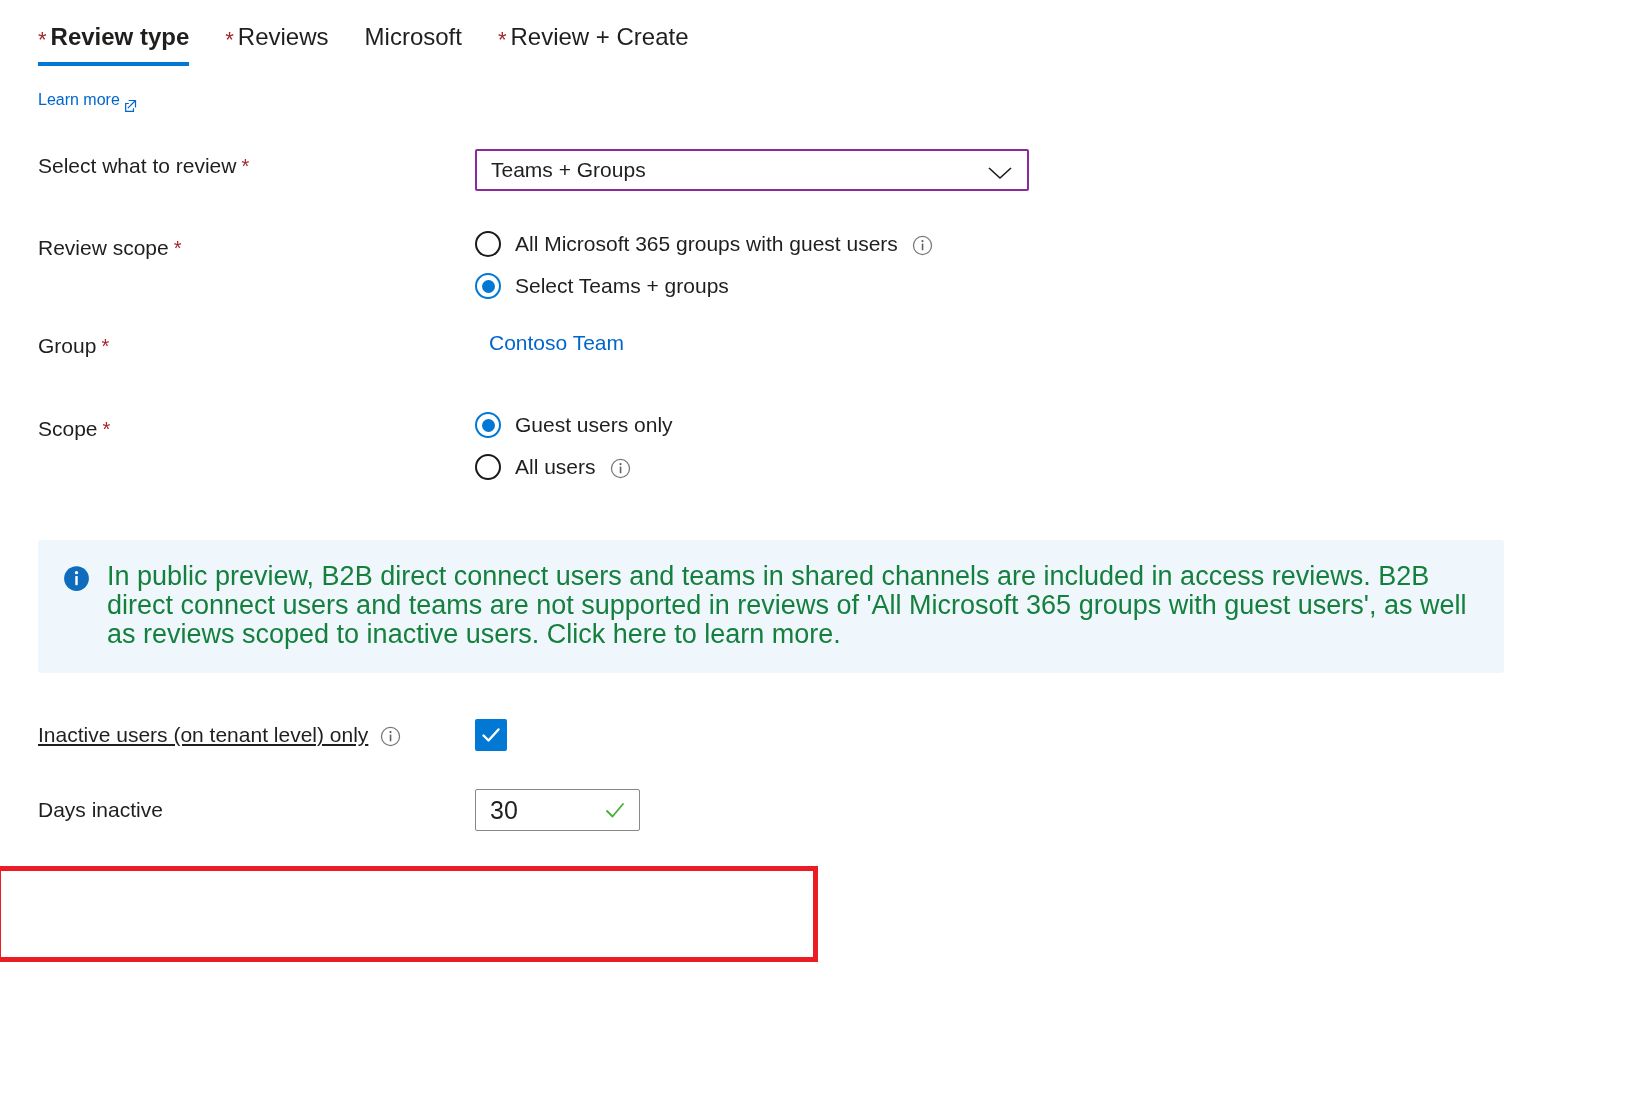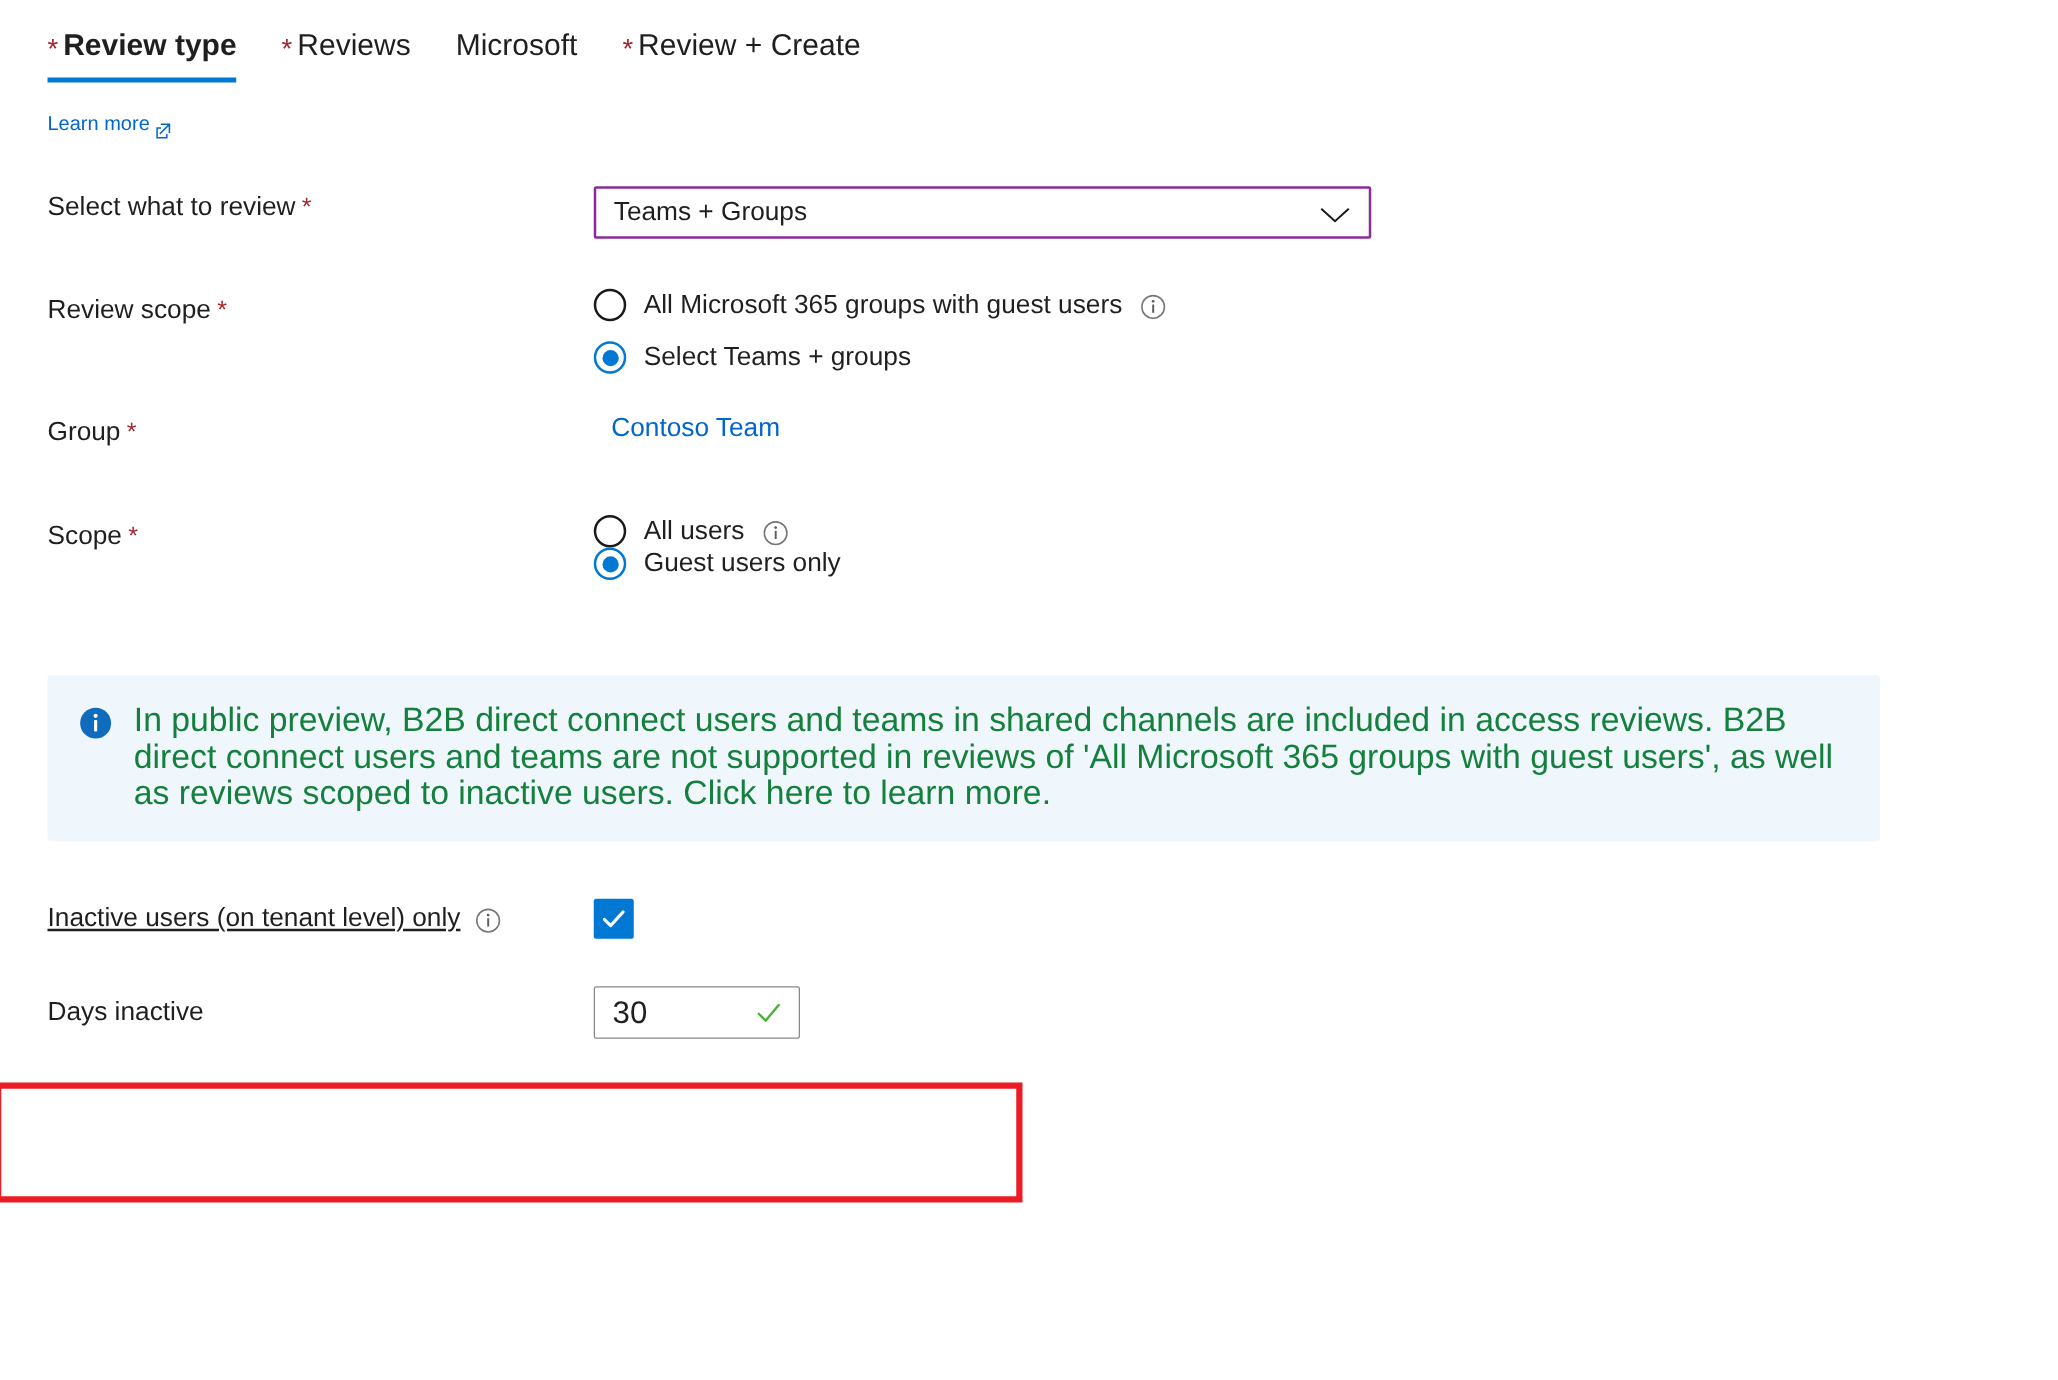--- a/index.html
+++ b/index.html
@@ -93,21 +93,21 @@
   }
   .row-label .req {
     color: #a4262c;
     margin-left: 5px;
     font-size: 20px;
   }
   .row-field { flex: 1 1 auto; }
 
   
   .dropdown {
-    width: 622px;
+    width: 554px;
     height: 42px;
     border: 2px solid #8a2be2;
     border-color: #8b2a9b;
     border-radius: 2px;
     box-sizing: border-box;
     display: flex;
     align-items: center;
     justify-content: space-between;
     padding: 0 14px 0 14px;
     background: #fff;
@@ -342,35 +342,35 @@
     <div class="row-field" style="padding-left:14px;">
       <a class="group-link">Contoso Team</a>
     </div>
   </div>
 
   <div class="row">
     <div class="row-label">
       <span>Scope</span><span class="req">*</span>
     </div>
     <div class="row-field">
+      <div class="radio-item">
+        <span class="radio checked"></span>
+        <span class="radio-label">Guest users only</span>
+      </div>
       <div class="radio-item" style="margin-bottom:0;">
         <span class="radio"></span>
         <span class="radio-label">All users</span>
         <span class="info-o">
           <svg viewBox="0 0 20 20" width="21" height="21">
             <circle cx="10" cy="10" r="8.6" stroke="#797775" stroke-width="1.2" fill="none"></circle>
             <circle cx="10" cy="5.8" r="1.05" fill="#605e5c"></circle>
             <rect x="9.3" y="8.2" width="1.5" height="6.3" fill="#605e5c"></rect>
           </svg>
         </span>
       </div>
-      <div class="radio-item">
-        <span class="radio checked"></span>
-        <span class="radio-label">Guest users only</span>
-      </div>
     </div>
   </div>
 
 </div>
 
 <div style="height:60px;"></div>
 <div class="banner">
   <span class="banner-icon">
     <svg viewBox="0 0 24 24" width="27" height="27">
       <circle cx="12" cy="12" r="11" fill="#0f6cbd"></circle>

